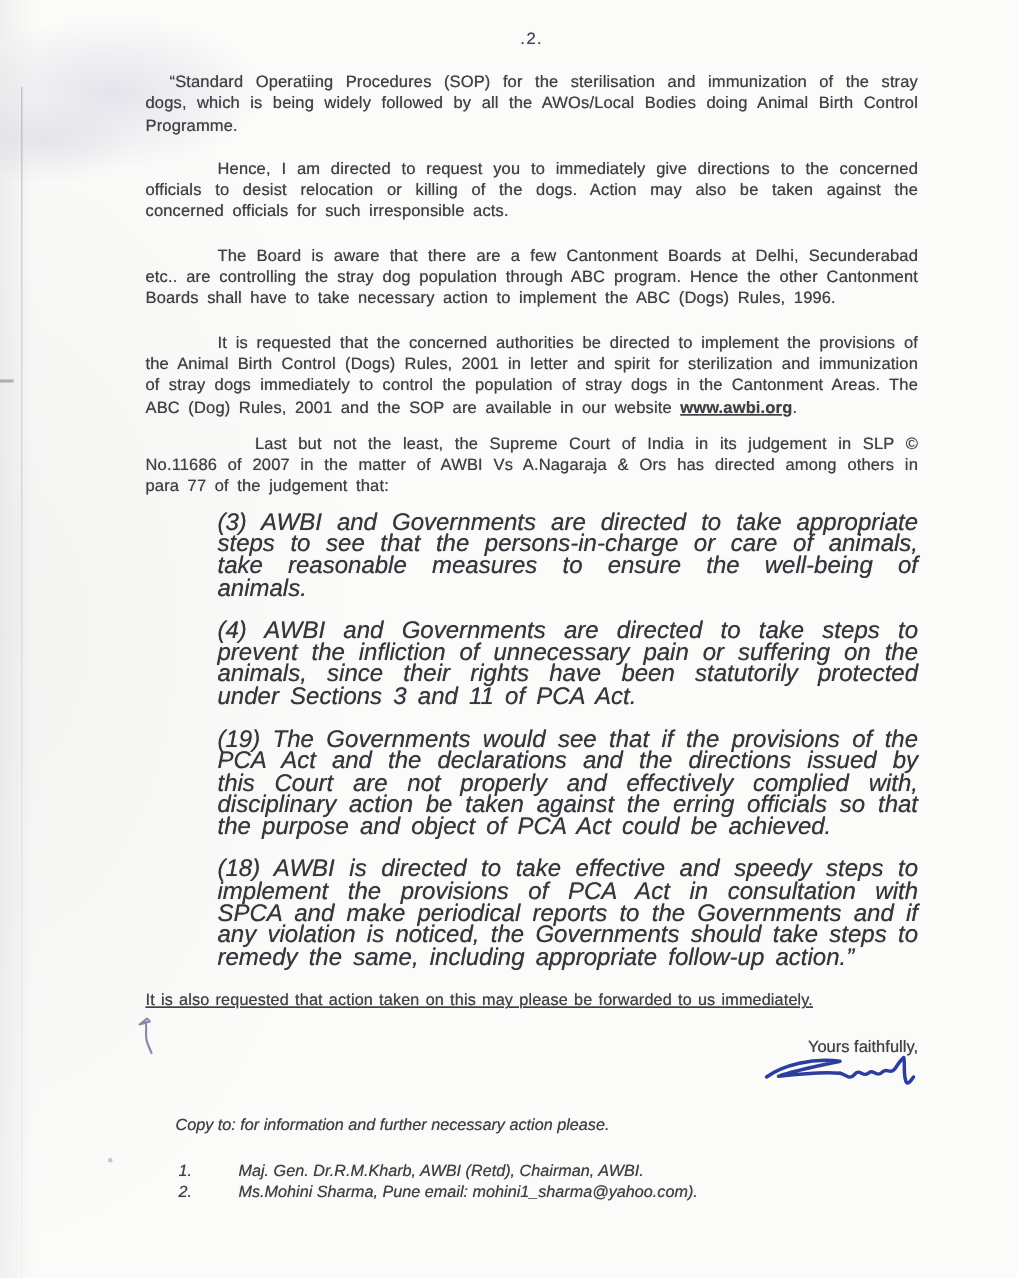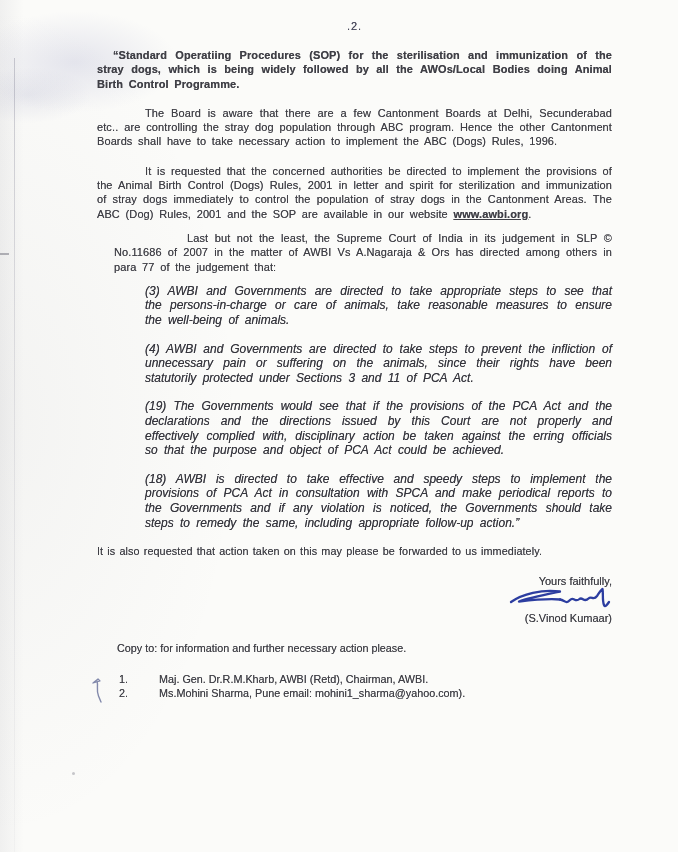--- a/index.html
+++ b/index.html
@@ -68,60 +68,62 @@
   }
   p.body-para {
     margin: 0 0 15px 0;
     font-size: 11px;
     line-height: 14.3px;
     text-align: justify;
     word-spacing: 2.5px;
     letter-spacing: 0.1px;
     text-shadow: 0 0 0.5px rgba(63,63,70,0.75);
   }
-  p.para1 { text-indent: 16px; font-weight: bold; }
+  p.para1 { text-indent: 16px; }
   p.indent { text-indent: 48px; }
-  p.indent-deep { text-indent: 73px; margin-left: 17px; }
+  p.indent-deep { text-indent: 73px; }
   p.tight { margin-bottom: 10px; }
   .link { text-decoration: underline; font-weight: bold; }
   p.quote {
     margin: 0 0 14px 48px;
-    font-size: 12px;
+    font-size: 16px;
     font-style: italic;
     line-height: 14.6px;
     color: #35353d;
     text-align: justify;
     word-spacing: 3px;
     text-shadow: 0 0 0.5px rgba(53,53,61,0.75);
   }
   p.closing {
     margin-bottom: 10px;
     white-space: nowrap;
     font-size: 10.8px;
     word-spacing: 1px;
+    text-decoration: underline;
   }
   .sign-block {
     margin-top: 16px;
     margin-left: auto;
     width: 160px;
     text-align: right;
     font-size: 11px;
     line-height: 14.5px;
     text-shadow: 0 0 0.5px rgba(63,63,70,0.75);
   }
   .signature-svg {
     display: block;
     margin: -3px 0 -5px auto;
   }
   .sig-title { padding-right: 5px; }
   .copy-section {
     margin-top: 16px;
     font-size: 10.8px;
     line-height: 14.3px;
     text-shadow: 0 0 0.5px rgba(63,63,70,0.75);
+    font-style: italic;
   }
   .copy-heading { margin-left: 20px; }
   .copy-list { margin-top: 16px; }
   .copy-item { display: flex; margin-left: 22px; }
   .copy-item .num { width: 40px; flex: 0 0 40px; }
 </style>
 </head>
 <body>
 
 <div class="page">
@@ -134,20 +136,21 @@
     <path d="M10,3 l-5,4 l7,-2 z" fill="none" stroke="#8289ab" stroke-width="1.3" stroke-linejoin="round"></path>
     <path d="M9,5 c1.5,5 -1,9 1.5,15 l2.5,6" fill="none" stroke="#8289ab" stroke-width="1.4" stroke-linecap="round"></path>
   </svg>
 
   <div class="content">
 
     <div class="page-number">.2.</div>
 
     <p class="body-para para1">“Standard Operatiing Procedures (SOP) for the sterilisation and immunization of the stray dogs, which is being widely followed by all the AWOs/Local Bodies doing Animal Birth Control Programme.</p>
 
+    <p class="body-para indent">Hence, I am directed to request you to immediately give directions to the concerned officials to desist relocation or killing of the dogs. Action may also be taken against the concerned officials for such irresponsible acts.</p>
 
     <p class="body-para indent">The Board is aware that there are a few Cantonment Boards at Delhi, Secunderabad etc.. are controlling the stray dog population through ABC program. Hence the other Cantonment Boards shall have to take necessary action to implement the ABC (Dogs) Rules, 1996.</p>
 
     <p class="body-para indent tight"><span>It is requested that the concerned authorities be directed to implement the provisions of the Animal Birth Control (Dogs) Rules, 2001 in letter and spirit for sterilization and immunization of stray dogs immediately to control the population of stray dogs in the Cantonment Areas. The ABC (Dog) Rules, 2001 and the SOP are available in our website</span> <span class="link">www.awbi.org</span><span>.</span></p>
 
     <p class="body-para indent-deep tight">Last but not the least, the Supreme Court of India in its judgement in SLP © No.11686 of 2007 in the matter of AWBI Vs A.Nagaraja &amp; Ors has directed among others in para 77 of the judgement that:</p>
 
     <p class="quote">(3) AWBI and Governments are directed to take appropriate steps to see that the persons-in-charge or care of animals, take reasonable measures to ensure the well-being of animals.</p>
 
     <p class="quote">(4) AWBI and Governments are directed to take steps to prevent the infliction of unnecessary pain or suffering on the animals, since their rights have been statutorily protected under Sections 3 and 11 of PCA Act.</p>
@@ -157,21 +160,20 @@
     <p class="quote">(18) AWBI is directed to take effective and speedy steps to implement the provisions of PCA Act in consultation with SPCA and make periodical reports to the Governments and if any violation is noticed, the Governments should take steps to remedy the same, including appropriate follow-up action.”</p>
 
     <p class="body-para closing">It is also requested that action taken on this may please be forwarded to us immediately.</p>
 
     <div class="sign-block">
       <div>Yours faithfully,</div>
       <svg class="signature-svg" width="104" height="30" viewBox="0 0 104 30">
         <path d="M3,16 C14,8 34,3 52,5.5 C40,8 20,12 11,15.5 C24,14 42,12.5 52,13.5" fill="none" stroke="#2c3da0" stroke-width="2.3" stroke-linecap="round" stroke-linejoin="round"></path>
         <path d="M52,13.5 C57,14.5 58,18.5 62,14 C65.5,10 67,17 71.5,13 C74.5,10.5 76,17 80.5,12.5 C83.5,9.5 85.5,15 89,10 C91,7 92.5,4.5 94.5,3 C95.5,7 94,14 96,19 C97,21.5 99,19 101,16" fill="none" stroke="#2c3da0" stroke-width="2.3" stroke-linecap="round" stroke-linejoin="round"></path>
       </svg>
-      <div>(S.Vinod Kumaar)</div>
     </div>
 
     <div class="copy-section">
       <div class="copy-heading">Copy to: for information and further necessary action please.</div>
       <div class="copy-list">
         <div class="copy-item">
           <span class="num">1.</span>
           <span class="txt">Maj. Gen. Dr.R.M.Kharb, AWBI (Retd), Chairman, AWBI.</span>
         </div>
         <div class="copy-item">

